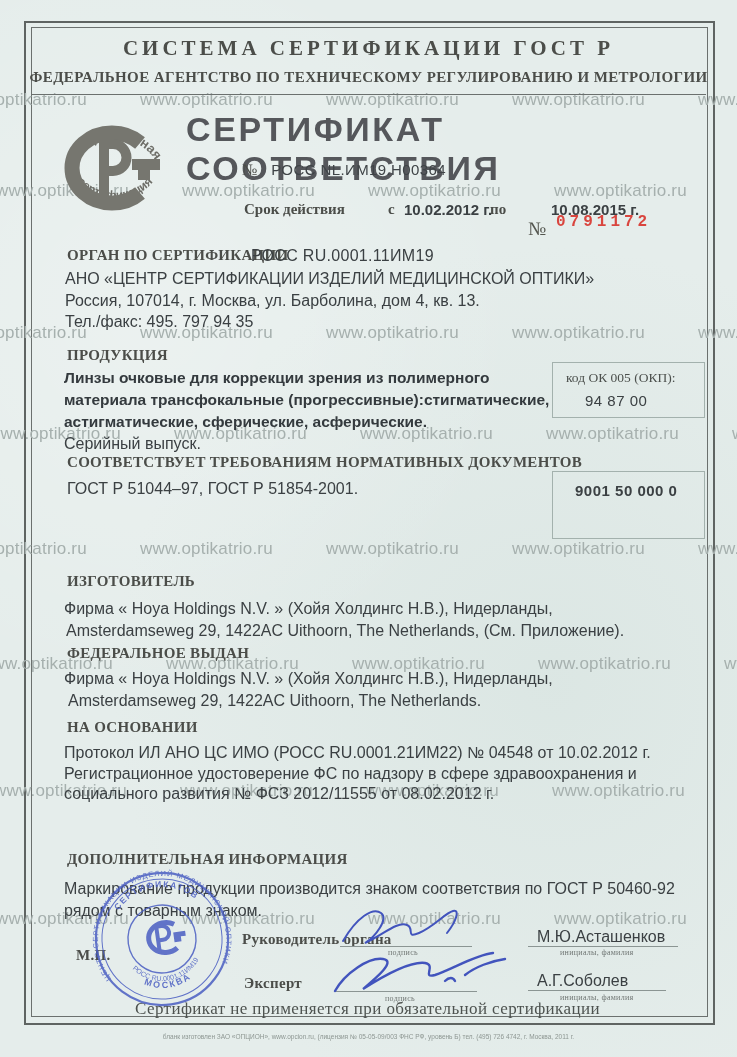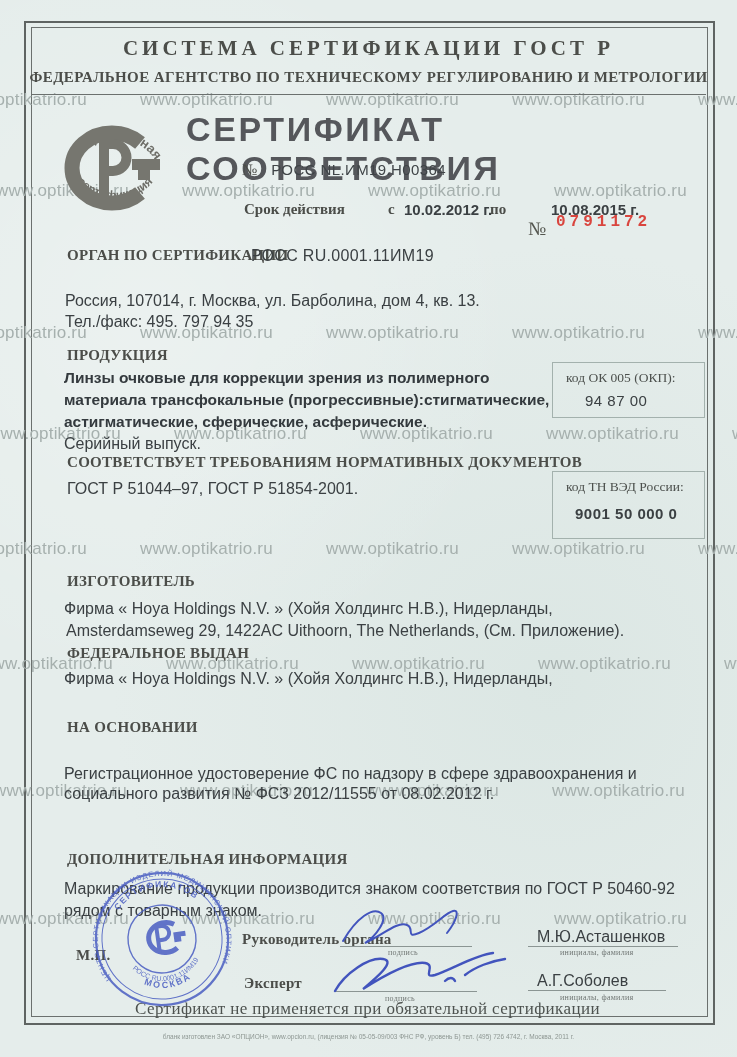--- a/index.html
+++ b/index.html
@@ -123,48 +123,50 @@
   <div class="abs validity serifb" style="left:244px;top:201px">Срок действия</div>
   <div class="abs validity serifb" style="left:388px;top:201px">с</div>
   <div class="abs validity" style="left:404px;top:201px;font-weight:bold;color:#3b4043">10.02.2012 г.</div>
   <div class="abs validity serifb" style="left:490px;top:201px">по</div>
   <div class="abs validity" style="left:551px;top:201px;font-weight:bold;color:#3b4043">10.08.2015 г.</div>
   <div class="abs red-no-sign">№</div>
   <div class="abs red-no">0791172</div>
 
   <div class="abs lbl serifb" style="left:67px;top:247px">ОРГАН ПО СЕРТИФИКАЦИИ</div>
   <div class="abs txt" style="left:251px;top:247px;letter-spacing:.3px">РОСС RU.0001.11ИМ19</div>
+  <div class="abs txt" style="left:65px;top:270px">АНО «ЦЕНТР СЕРТИФИКАЦИИ ИЗДЕЛИЙ МЕДИЦИНСКОЙ ОПТИКИ»</div>
   <div class="abs txt" style="left:65px;top:292px">Россия, 107014, г. Москва, ул. Барболина, дом 4, кв. 13.</div>
   <div class="abs txt" style="left:65px;top:313px">Тел./факс: 495. 797 94 35</div>
 
   <div class="abs lbl serifb" style="left:67px;top:347px">ПРОДУКЦИЯ</div>
   <div class="abs txtb" style="left:64px;top:369px">Линзы очковые для коррекции зрения из полимерного</div>
   <div class="abs txtb" style="left:64px;top:391px">материала  трансфокальные (прогрессивные):стигматические,</div>
   <div class="abs txtb" style="left:64px;top:413px">астигматические, сферические, асферические.</div>
   <div class="abs txt" style="left:64px;top:435px">Серийный выпуск.</div>
   <div class="abs code-box" style="left:552px;top:362px;width:151px;height:54px">
     <div class="clabel">код ОК 005 (ОКП):</div>
     <div class="cval">94 87 00</div>
   </div>
 
   <div class="abs lbl serifb" style="left:67px;top:454px">СООТВЕТСТВУЕТ ТРЕБОВАНИЯМ НОРМАТИВНЫХ ДОКУМЕНТОВ</div>
   <div class="abs txt" style="left:67px;top:480px">ГОСТ Р 51044–97, ГОСТ Р 51854-2001.</div>
   <div class="abs code-box" style="left:552px;top:471px;width:151px;height:66px">
-    <div class="clabel">код ТН ВЭД России:</div>
     <div class="cval" style="padding-top:10px;padding-left:22px;font-weight:bold">9001 50 000 0</div>
   </div>
 
   <div class="abs lbl serifb" style="left:67px;top:573px">ИЗГОТОВИТЕЛЬ</div>
   <div class="abs txt" style="left:64px;top:600px">Фирма   « Hoya Holdings N.V. » (Хойя Холдингс Н.В.), Нидерланды,</div>
   <div class="abs txt" style="left:66px;top:622px">Amsterdamseweg 29, 1422AC Uithoorn, The Netherlands, (См. Приложение).</div>
 
   <div class="abs lbl serifb" style="left:67px;top:645px">ФЕДЕРАЛЬНОЕ ВЫДАН</div>
   <div class="abs txt" style="left:64px;top:670px">Фирма « Hoya Holdings N.V. » (Хойя Холдингс Н.В.), Нидерланды,</div>
+  <div class="abs txt" style="left:68px;top:692px">Amsterdamseweg 29, 1422AC Uithoorn, The Netherlands.</div>
 
   <div class="abs lbl serifb" style="left:67px;top:719px">НА ОСНОВАНИИ</div>
+  <div class="abs txt" style="left:64px;top:744px">Протокол ИЛ АНО ЦС ИМО (РОСС RU.0001.21ИМ22) № 04548 от 10.02.2012 г.</div>
   <div class="abs txt" style="left:64px;top:765px">Регистрационное удостоверение ФС по надзору в сфере здравоохранения и</div>
   <div class="abs txt" style="left:64px;top:785px">социального развития № ФСЗ 2012/11555 от 08.02.2012 г.</div>
 
   <div class="abs lbl serifb" style="left:67px;top:851px">ДОПОЛНИТЕЛЬНАЯ ИНФОРМАЦИЯ</div>
   <div class="abs txt" style="left:64px;top:880px">Маркирование продукции производится знаком соответствия по ГОСТ Р 50460-92</div>
   <div class="abs txt" style="left:64px;top:902px">рядом с товарным знаком.</div>
 
   <div class="abs lbl serifb" style="left:76px;top:947px">М.П.</div>
   <div class="abs lbl serifb" style="left:242px;top:931px">Руководитель органа</div>
   <div class="abs sigline" style="left:340px;top:930px;width:132px;height:16px"></div>

